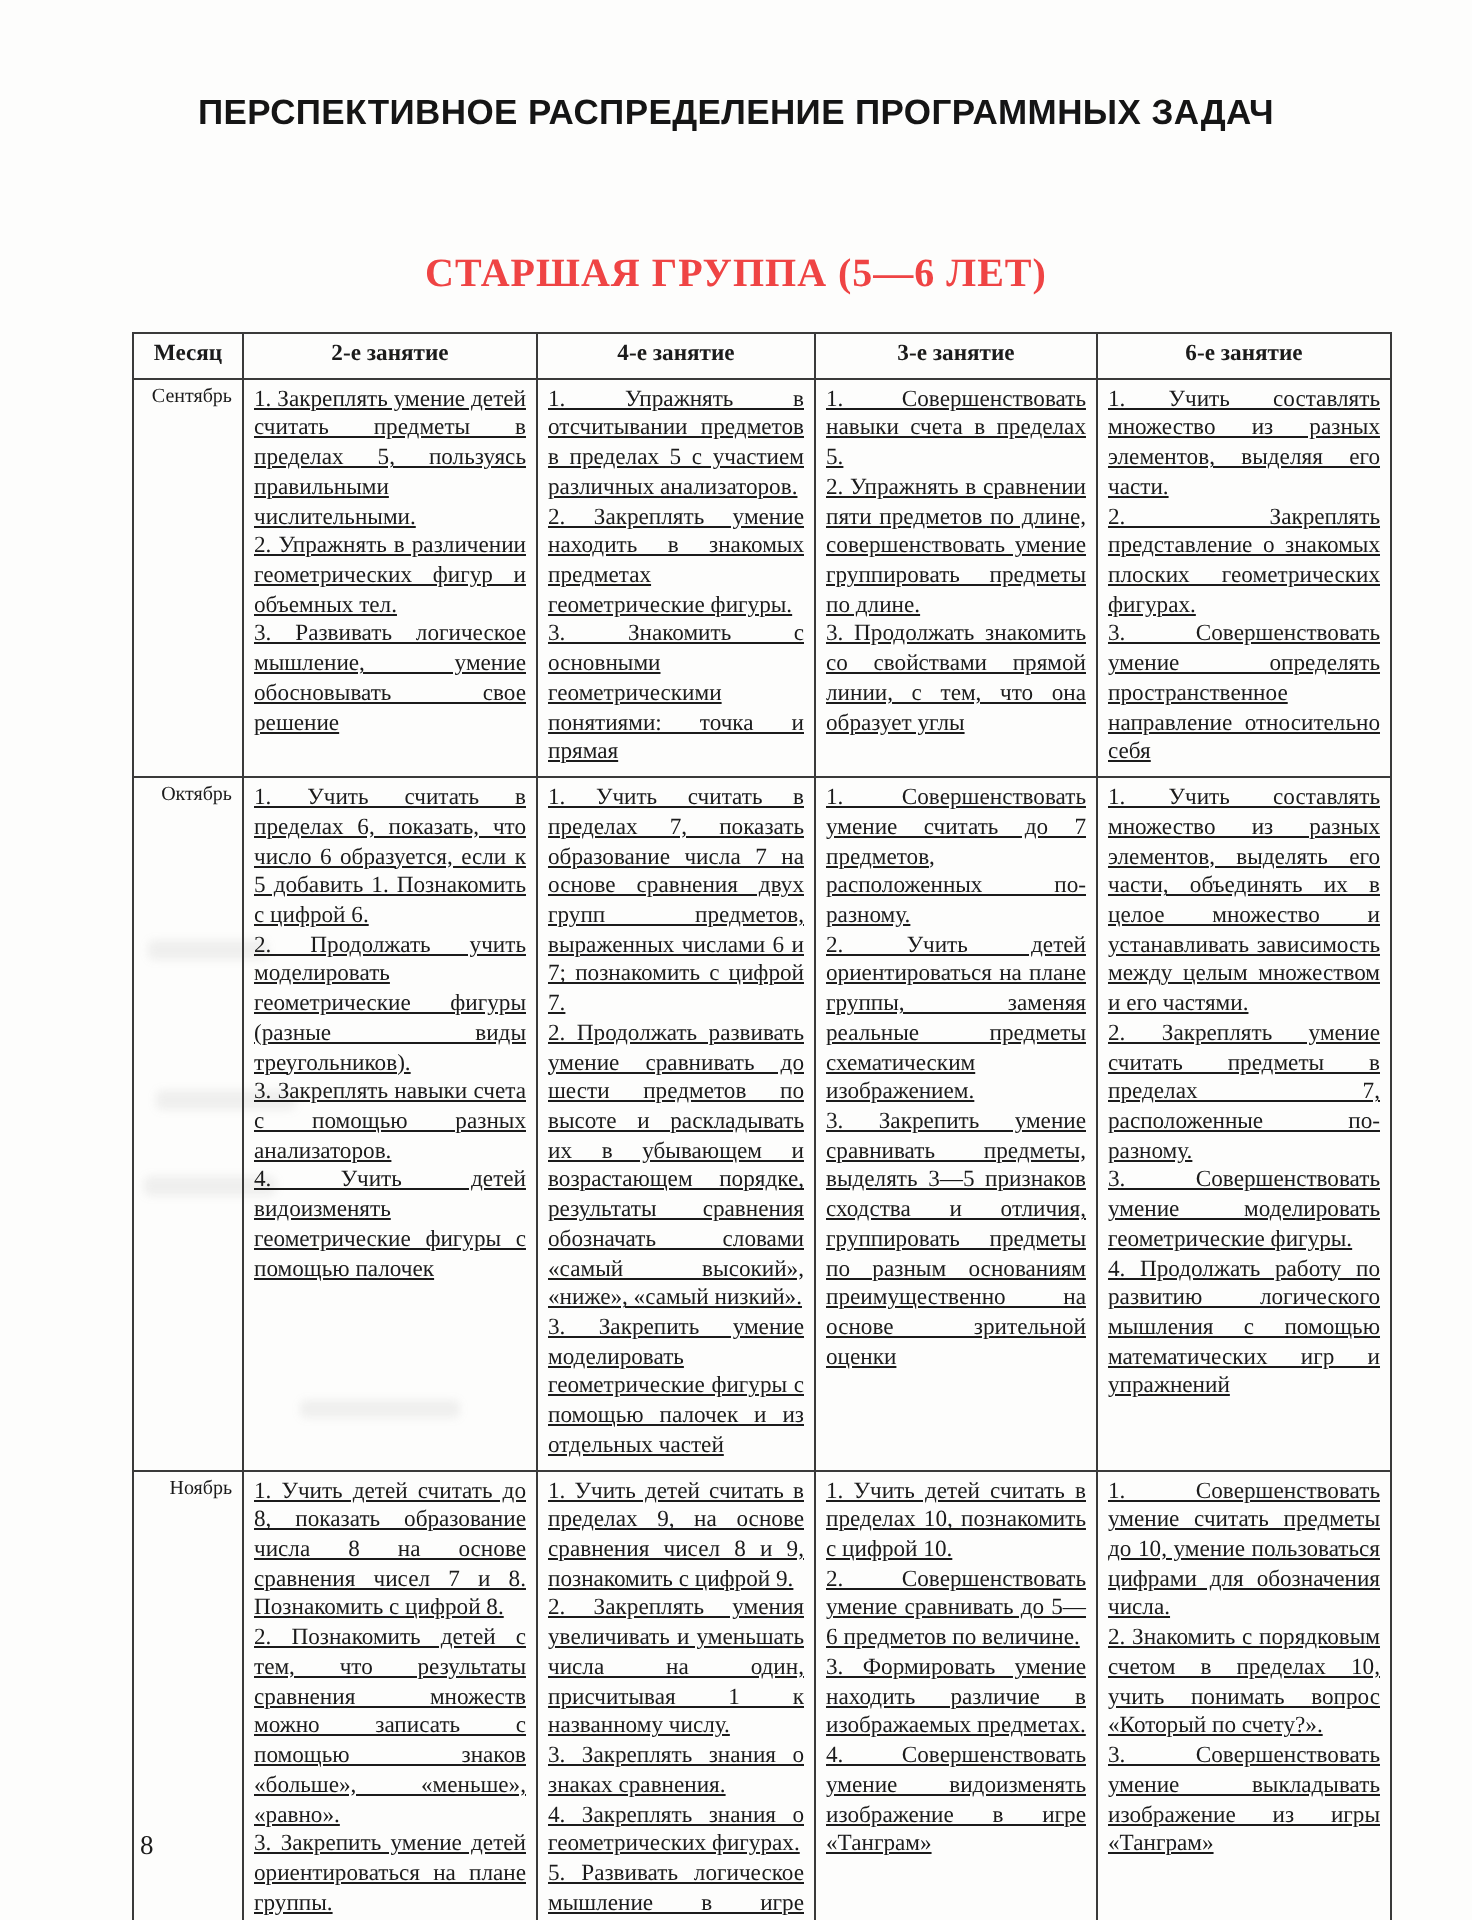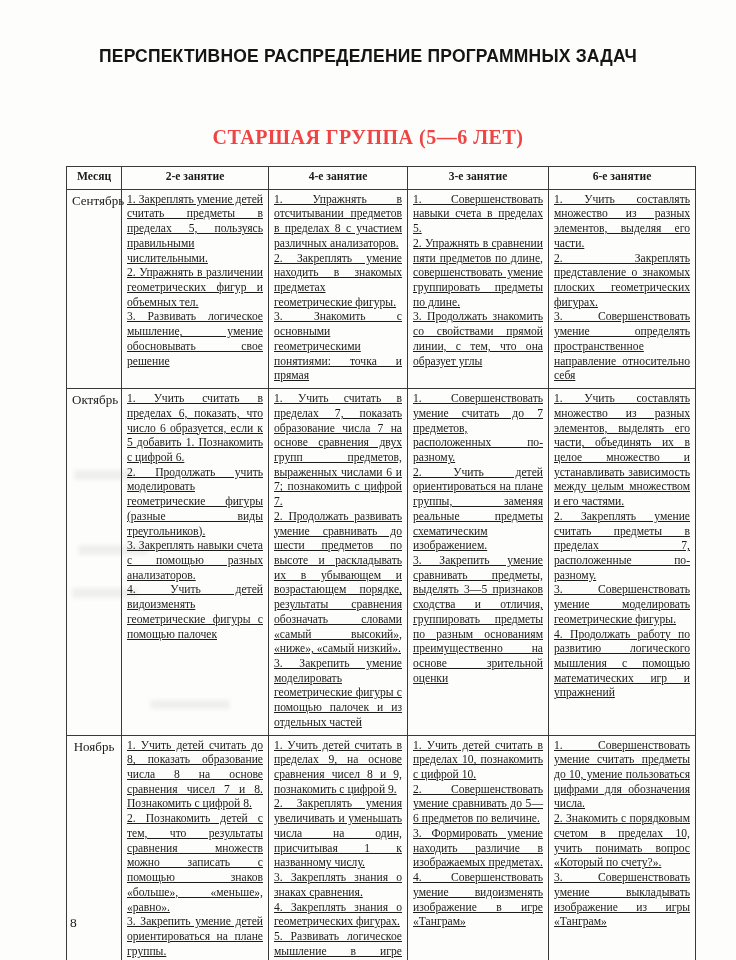--- a/index.html
+++ b/index.html
@@ -84,23 +84,23 @@
   table.schedule { border: 1.5px solid #333; }
   thead th {
     font-weight: 700;
     text-align: center;
     vertical-align: middle;
     padding: 2px 2px;
     height: 14px;
     border-bottom: 1.5px solid #333;
   }
   td.month-cell {
-    text-align: center;
+    text-align: right;
     padding: 5px 2px 4px 5px;
-    font-size: 13px;
+    font-size: 10px;
     border-radius: 22px;
   }
   td.lesson-cell {
     text-align: justify;
     white-space: pre-line;
     hyphens: auto;
     text-decoration: underline;
   }
   tr.row-sept  { height: 196px; }
   tr.row-oct   { height: 287px; margin-left: 20px; }
@@ -143,21 +143,21 @@
         <th>3-е занятие</th>
         <th>6-е занятие</th>
       </tr>
     </thead>
     <tbody>
       <tr class="row-sept">
         <td class="month-cell">Сентябрь</td>
         <td class="lesson-cell">1. Закреплять умение детей считать предметы в пределах 5, пользуясь правильными числительными.
 2. Упражнять в различении геометрических фигур и объемных тел.
 3. Развивать логическое мышление, умение обосновывать свое решение</td>
-        <td class="lesson-cell">1. Упражнять в отсчитывании предметов в пределах 8 с участием различных анализаторов.
+        <td class="lesson-cell">1. Упражнять в отсчитывании предметов в пределах 5 с участием различных анализаторов.
 2. Закреплять умение находить в знакомых предметах геометрические фигуры.
 3. Знакомить с основными геометрическими понятиями: точка и прямая</td>
         <td class="lesson-cell">1. Совершенствовать навыки счета в пределах 5.
 2. Упражнять в сравнении пяти предметов по длине, совершенствовать умение группировать предметы по длине.
 3. Продолжать знакомить со свойствами прямой линии, с тем, что она образует углы</td>
         <td class="lesson-cell">1. Учить составлять множество из разных элементов, выделяя его части.
 2. Закреплять представление о знакомых плоских геометрических фигурах.
 3. Совершенствовать умение определять пространственное направление относительно себя</td>
       </tr>
       <tr class="row-oct">

